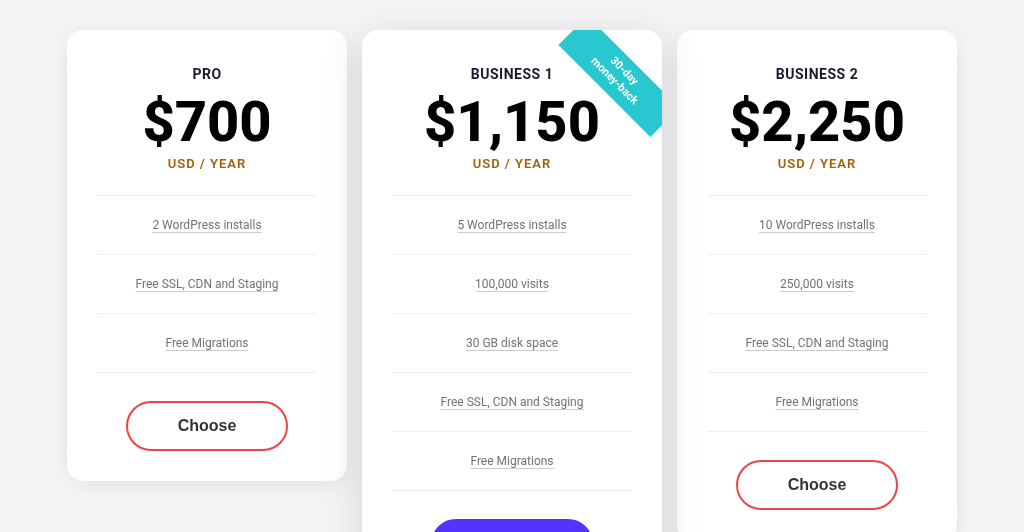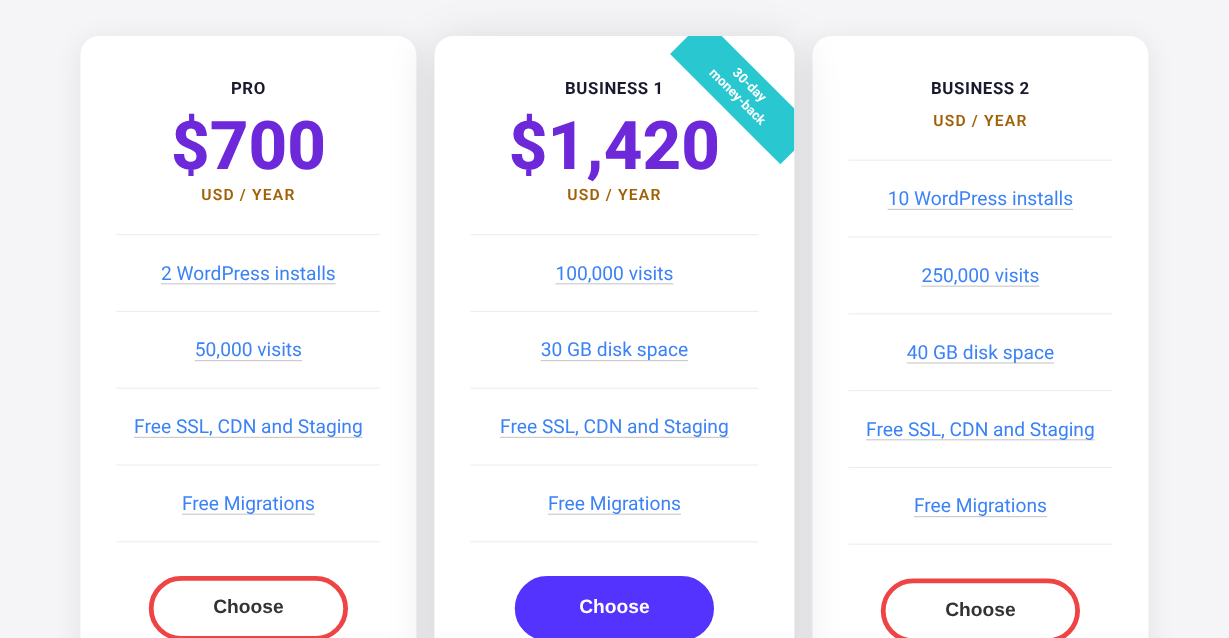--- a/index.html
+++ b/index.html
@@ -57,21 +57,21 @@
       font-weight: 700;
       color: #1a1a2e;
       letter-spacing: 0.5px;
       text-transform: uppercase;
       margin-bottom: 12px;
     }
 
     .plan-price {
       font-size: 56px;
       font-weight: 800;
-      color: #6d28d9;
+      color: #000000;
       line-height: 1;
       margin-bottom: 6px;
     }
 
     .plan-period {
       font-size: 13px;
       font-weight: 600;
       color: #a16207;
       letter-spacing: 1px;
       text-transform: uppercase;
@@ -79,36 +79,36 @@
     }
 
     .features-list {
       list-style: none;
       width: 100%;
       border-top: 1px solid #eee;
       margin-bottom: 28px;
     }
 
     .features-list li {
-      font-size: 16px;
-      color: #3b82f6;
+      font-size: 12px;
+      color: #737373;
       padding: 22px 0;
       border-bottom: 1px solid #eee;
       text-decoration: underline;
       text-decoration-color: #ccc;
       text-underline-offset: 3px;
     }
 
     .choose-btn {
       border-radius: 50px;
       padding: 14px 50px;
       font-size: 16px;
       font-weight: 700;
       cursor: pointer;
-      border: 4px solid #ef4444;
+      border: 2px solid #ef4444;
       background: #fff;
       color: #333;
       margin-top: auto;
       transition: all 0.2s;
     }
 
     .choose-btn.primary {
       background: #5533ff;
       color: #fff;
       border-color: #5533ff;
@@ -144,50 +144,50 @@
 <body>
 
 <div class="pricing-container">
 <div class="pricing-card">
 
       <div class="plan-name">PRO</div>
       <div class="plan-price">$700</div>
       <div class="plan-period">USD / YEAR</div>
       <ul class="features-list">
         <li>2 WordPress installs</li>
-        <li>50,000 visits</li>
         <li>Free SSL, CDN and Staging</li>
         <li>Free Migrations</li>
       </ul>
       <button class="choose-btn">Choose</button>
     </div>
     <div class="pricing-card featured">
 
         <div class="ribbon">
           <div class="ribbon-text">30-day
 money-back</div>
         </div>
 
       <div class="plan-name">BUSINESS 1</div>
-      <div class="plan-price">$1,420</div>
+      <div class="plan-price">$1,150</div>
       <div class="plan-period">USD / YEAR</div>
       <ul class="features-list">
+        <li>5 WordPress installs</li>
         <li>100,000 visits</li>
         <li>30 GB disk space</li>
         <li>Free SSL, CDN and Staging</li>
         <li>Free Migrations</li>
       </ul>
       <button class="choose-btn primary">Choose</button>
     </div>
     <div class="pricing-card">
 
       <div class="plan-name">BUSINESS 2</div>
+      <div class="plan-price">$2,250</div>
       <div class="plan-period">USD / YEAR</div>
       <ul class="features-list">
         <li>10 WordPress installs</li>
         <li>250,000 visits</li>
-        <li>40 GB disk space</li>
         <li>Free SSL, CDN and Staging</li>
         <li>Free Migrations</li>
       </ul>
       <button class="choose-btn">Choose</button>
     </div>
   </div>
 
 </body></html>

